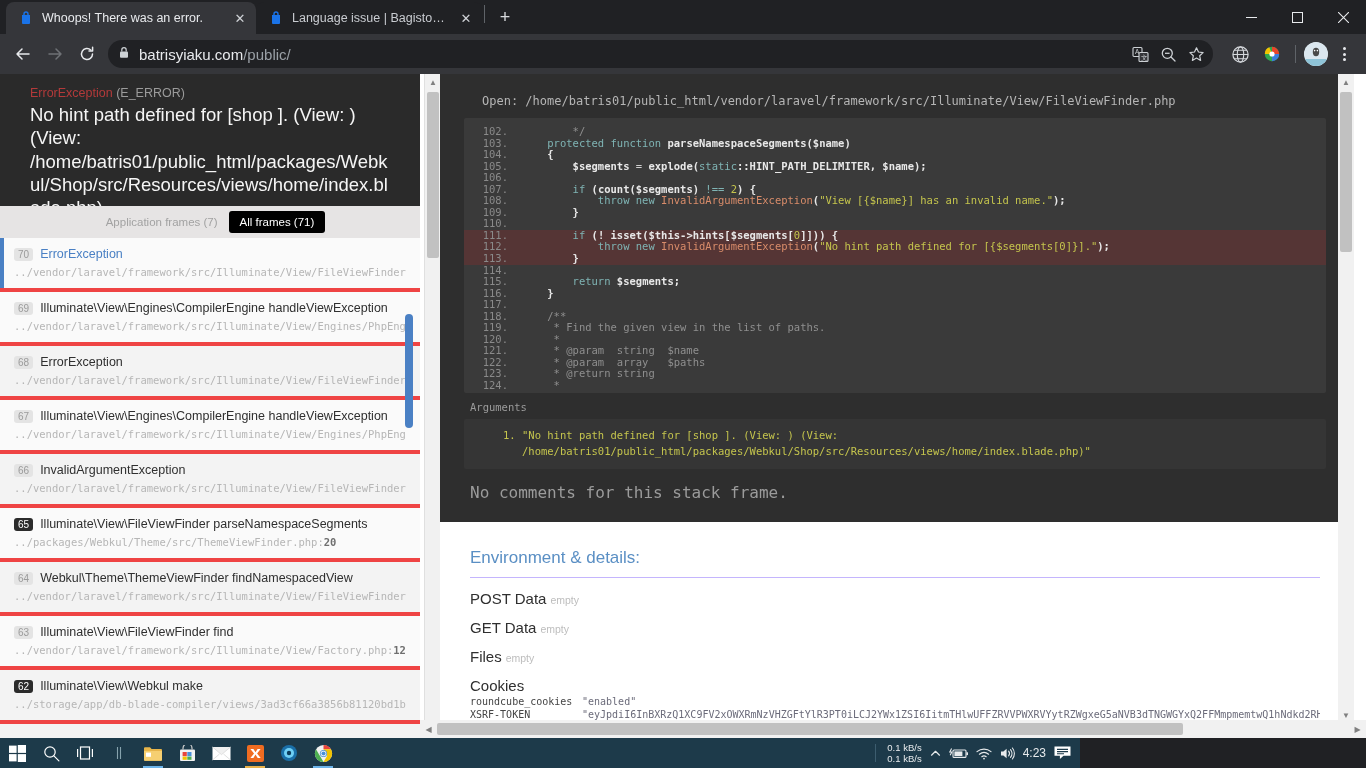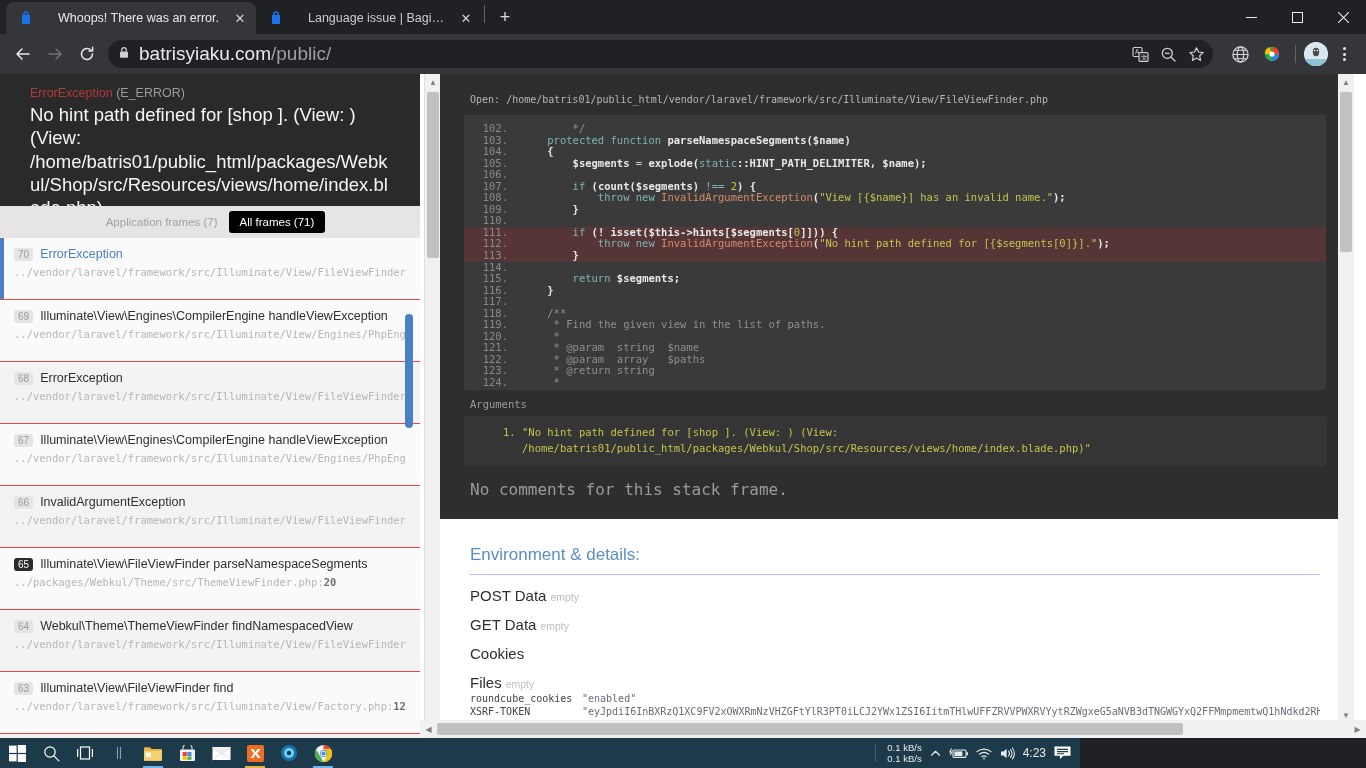--- a/index.html
+++ b/index.html
@@ -12,39 +12,39 @@
   
   .browser { width: 1366px; height: 738px; background: #202124; position: relative; }
 
   .tabstrip { height: 34px; background: #202124; display: flex; align-items: flex-end; padding-left: 6px; position: relative; }
   .tab { height: 32px; border-radius: 8px 8px 0 0; display: flex; align-items: center;
          padding: 0 6px 0 12px; gap: 8px; min-width: 0; position: relative; }
   .tab.active { background: #35363a; width: 250px; }
   .tab.inactive { background: #202124; width: 226px; }
   .tab-favicon { width: 16px; height: 16px; flex: 0 0 16px; position: relative; }
   .tab-favicon svg { display: block; }
-  .tab-title { flex: 1 1 auto; color: #e8eaed; font-size: 12.5px; white-space: nowrap; overflow: hidden; text-overflow: ellipsis; margin-left: 16px; }
+  .tab-title { flex: 1 1 auto; color: #e8eaed; font-size: 12.5px; white-space: nowrap; overflow: hidden; text-overflow: ellipsis; }
   .tab.inactive .tab-title { color: #c9ccd1; }
   .tab-close { width: 20px; height: 20px; flex: 0 0 20px; display: flex; align-items: center; justify-content: center;
                color: #cfd2d6; font-size: 13px; border-radius: 50%; }
   .tab-sep { width: 1px; height: 18px; background: #5f6368; align-self: center; margin: 0 2px 6px 2px; }
   .newtab { width: 28px; height: 28px; margin: 0 0 3px 4px; display: flex; align-items: center; justify-content: center;
             color: #d8dade; font-size: 18px; line-height: 1; border-radius: 50%; }
 
   .wincontrols { position: absolute; right: 0; top: 0; display: flex; height: 34px; }
   .wc { width: 46px; height: 34px; display: flex; align-items: center; justify-content: center; color: #e8eaed; }
   .wc svg { display: block; }
 
   .toolbar { height: 40px; background: #35363a; display: flex; align-items: center; padding: 0 8px; gap: 2px; }
   .tb-btn { width: 30px; height: 30px; border-radius: 50%; display: flex; align-items: center; justify-content: center;
             color: #e8eaed; flex: 0 0 30px; }
   .tb-btn.disabled { color: #6f7276; }
   .omnibox { flex: 1 1 auto; height: 28px; background: #202124; border-radius: 14px; display: flex; align-items: center;
              padding: 0 10px; gap: 9px; margin: 0 6px 0 4px; position: relative; }
-  .omni-url { font-size: 19px; color: #e8eaed; white-space: nowrap; overflow: hidden; }
+  .omni-url { font-size: 15px; color: #e8eaed; white-space: nowrap; overflow: hidden; }
   .omni-url .path { color: #9aa0a6; }
   .omni-actions { position: absolute; right: 4px; top: 0; height: 28px; display: flex; align-items: center; gap: 2px; }
   .omni-ic { width: 26px; height: 26px; display: flex; align-items: center; justify-content: center; color: #cdd1d5; }
   .tb-right { display: flex; align-items: center; gap: 2px; padding-left: 4px; }
   .tb-divider { width: 1px; height: 18px; background: #5f6368; margin: 0 6px; }
   .avatar { width: 24px; height: 24px; border-radius: 50%; background: #cfd8dc; display: flex; align-items: center;
             justify-content: center; overflow: hidden; }
   .kebab { width: 28px; height: 28px; display: flex; flex-direction: column; align-items: center; justify-content: center; gap: 2.5px; }
   .kebab i { width: 3px; height: 3px; border-radius: 50%; background: #e8eaed; display: block; }
 
@@ -58,21 +58,21 @@
   .exc-type .ecode { color: #9b9b9b; }
   .exc-msg { color: #f5f5f5; font-size: 18.5px; line-height: 1.26; margin-top: 3px; word-break: break-word;
              font-family: "Liberation Sans", sans-serif; }
 
   .frames-toggle { background: #e6e4e4; height: 32px; display: flex; align-items: center; justify-content: center; gap: 0; }
   .ft-btn { font-size: 11.5px; padding: 5px 11px; border-radius: 3px; }
   .ft-btn.off { color: #a2a2a2; }
   .ft-btn.on { background: #000000; color: #ffffff; }
 
   .frames { position: absolute; top: 164px; left: 0; width: 420px; height: 500px; overflow: hidden; background: #f3f3f3; }
-  .frame { padding: 9px 14px 9px 14px; border-bottom: 1px solid #ef4444; background: #f3f3f3; position: relative; height: 62px; }
+  .frame { padding: 9px 14px 9px 14px; border-bottom: 4px solid #ef4444; background: #f3f3f3; position: relative; height: 54px; }
   .frame.alt { background: #fafafa; }
   .frame.active { background: #fafafa; }
   .frame.active::before { content: ""; position: absolute; left: 0; top: 0; bottom: 0; width: 4px; background: #4a80c4; }
   .frame-line1 { display: flex; align-items: center; gap: 7px; }
   .fidx { font-size: 10px; color: #9b9b9b; background: #e4e4e4; border-radius: 3px; padding: 1px 4px; min-width: 17px; text-align: center; }
   .fidx.dark { background: #2b2b2b; color: #ffffff; }
   .fname { font-size: 12.5px; color: #2f2f2f; white-space: nowrap; overflow: hidden; text-overflow: ellipsis; }
   .frame.active .fname { color: #4a80c4; }
   .fpath { margin-top: 5px; font-family: "DejaVu Sans Mono", monospace; font-size: 10.5px; color: #b6b6b6;
            white-space: nowrap; overflow: hidden; }
@@ -83,21 +83,21 @@
 
   
   .left-sb-track { position: absolute; left: 424px; top: 0; width: 16px; height: 664px; background: #f1f1f1; border-left: 1px solid #e0e0e0; }
   .left-sb-up, .left-sb-down { position: absolute; left: 0; width: 16px; height: 17px; display: flex; align-items: center; justify-content: center; color: #808080; font-size: 8px; }
   .left-sb-up { top: 0; }
   .left-sb-thumb { position: absolute; left: 2px; top: 18px; width: 12px; height: 166px; background: #c1c1c1; border-radius: 2px; }
 
   
   .right-pane { position: absolute; left: 440px; top: 0; width: 910px; height: 664px; overflow: hidden; background: #ffffff; }
   .code-block { background: #2e2e2e; padding: 0 0 0 0; }
-  .open-path { font-family: "DejaVu Sans Mono", monospace; font-size: 10px; color: #b5b5b5; padding: 20px 0 10px 30px; background: #2e2e2e; }
+  .open-path { font-family: "DejaVu Sans Mono", monospace; font-size: 12px; color: #b5b5b5; padding: 20px 0 10px 30px; background: #2e2e2e; margin-left: 12px; }
   .code-area { background: #3a3a3a; margin: 0 24px; border-radius: 2px; height: 275px; overflow: hidden; position: relative; }
   pre.code { font-family: "DejaVu Sans Mono", monospace; font-size: 10.5px; line-height: 11.55px; color: #cfcfcf;
              padding: 8px 0 0 0; margin: 0; white-space: pre; }
   .ln { display: inline-block; width: 58px; text-align: right; color: #8a8a8a; padding-right: 14px; }
   .cl { display: block; padding-left: 0; }
   .cl.hl { background: #553535; }
   .k  { color: #7fb4b4; }          
   .fn { color: #e8e8e8; font-weight: bold; }
   .var{ color: #e8e8e8; font-weight: bold; }
   .str{ color: #c5c54d; }
@@ -379,22 +379,22 @@
             <li>"No hint path defined for [shop ]. (View: ) (View: /home/batris01/public_html/packages/Webkul/Shop/src/Resources/views/home/index.blade.php)"</li>
           </ol>
         </div>
         <div class="nocomments">No comments for this stack frame.</div>
       </div>
 
       <div class="env">
         <div class="env-title">Environment &amp; details:</div>
         <div class="env-row"><span>POST Data</span><span class="empty">empty</span></div>
         <div class="env-row"><span>GET Data</span><span class="empty">empty</span></div>
+        <div class="env-row"><span>Files</span><span class="empty">empty</span></div>
         <div class="env-row"><span>Cookies</span></div>
-        <div class="env-row"><span>Files</span><span class="empty">empty</span></div>
 
         <div class="cookie-table">
           <div class="cookie-row">
             <span class="cookie-key">roundcube_cookies</span>
             <span class="cookie-val">"enabled"</span>
           </div>
           <div class="cookie-row">
             <span class="cookie-key">XSRF-TOKEN</span>
             <span class="cookie-val">"eyJpdiI6InBXRzQ1XC9FV2xOWXRmNzVHZGFtYlR3PT0iLCJ2YWx1ZSI6IitmTHlwUFFZRVVPWXRVYytRZWgxeG5aNVB3dTNGWGYxQ2FFMmpmemtwQ1hNdkd2RHRqM1VNVkVPbGRjeWZlakFXRGhJUnlEVGRRaUdPVjVqbUdybmVNOVRrM1ZqU2RUSlk3RTl4TGZPVkFUTTZRWTIwRVdEc0FhbW9CZW9LRVZKMnRvSnVWNWt</span>
           </div>

